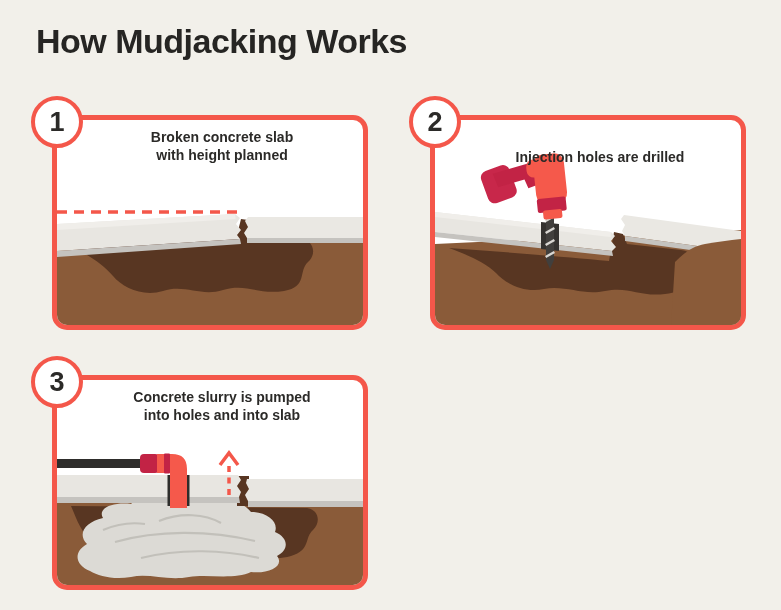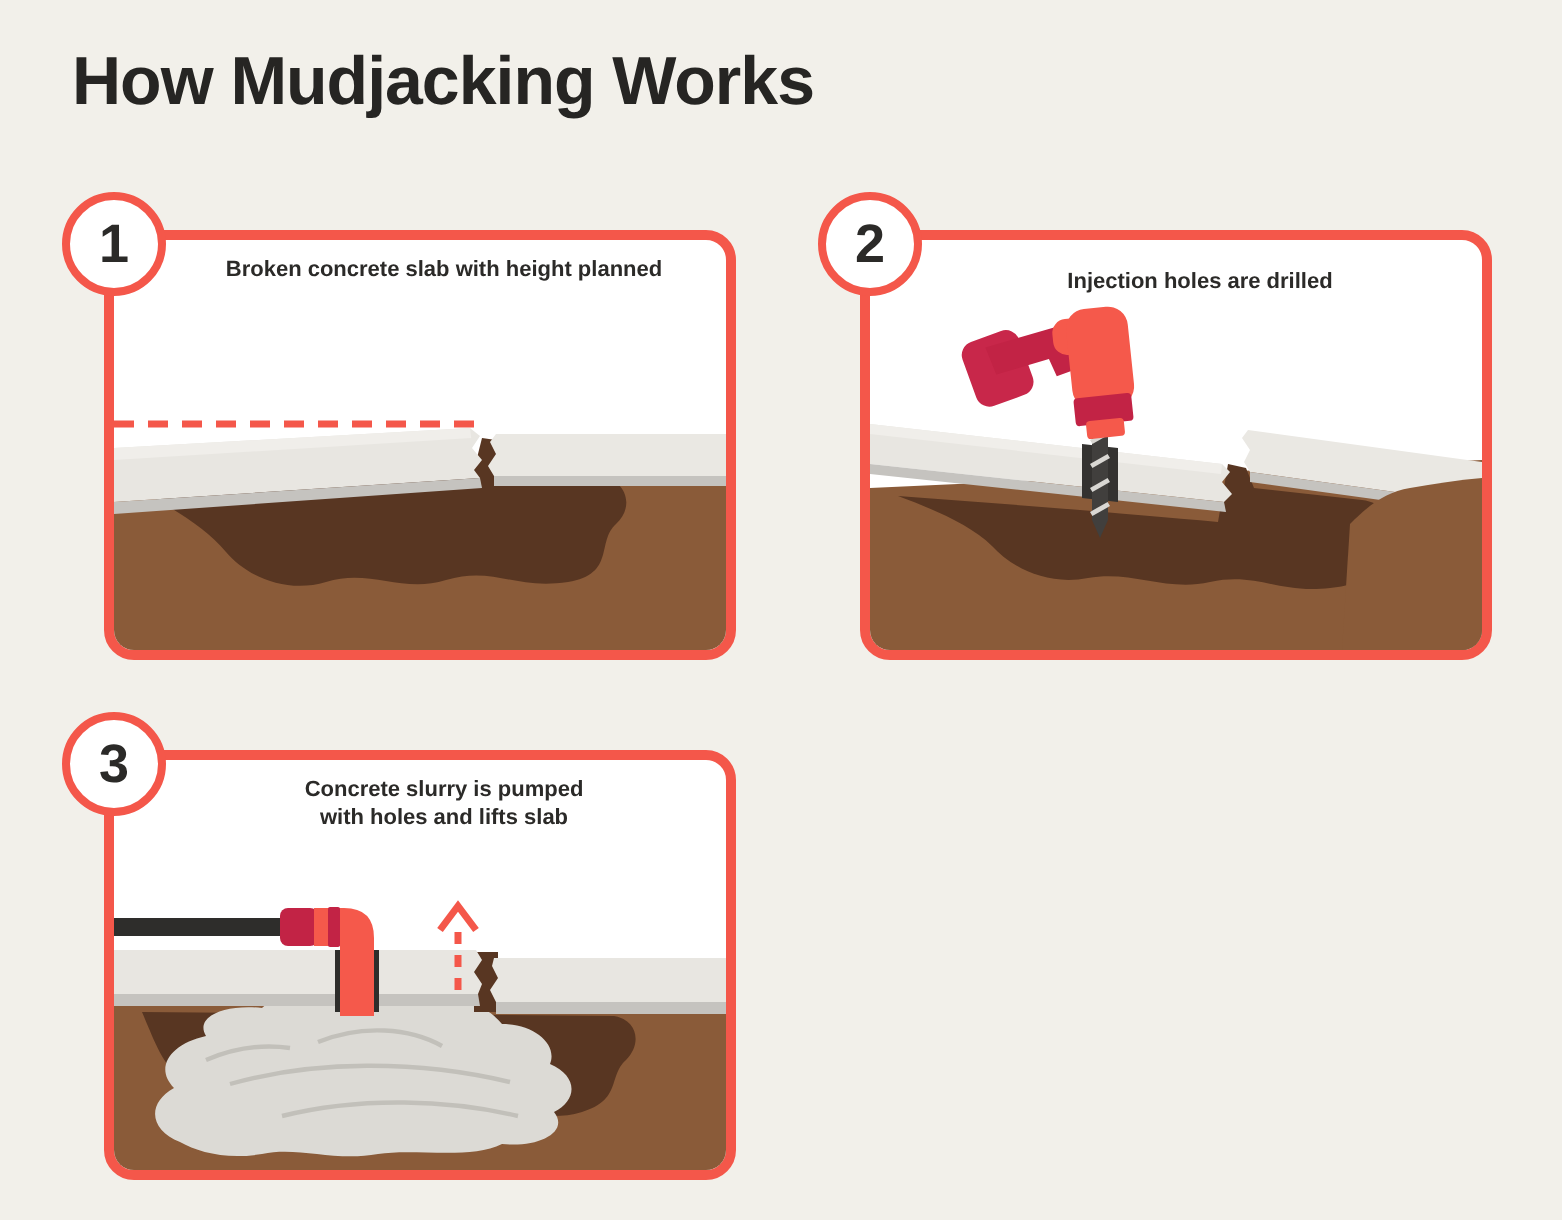--- a/index.html
+++ b/index.html
@@ -30,26 +30,26 @@
     background:#ffffff;
     border:4px solid #f4574a;
     border-radius:50%;
     display:flex;align-items:center;justify-content:center;
     font-size:27px;font-weight:700;color:#2b2a28;
     z-index:3;
   }
   .caption{
     position:absolute;left:32px;right:8px;top:8px;
     text-align:center;
-    font-size:11px;font-weight:700;line-height:1.3;
+    font-size:14px;font-weight:700;line-height:1.3;
     color:#2b2a28;
     text-wrap:balance;
     z-index:2;
   }
-  .caption.single{top:14px;white-space:nowrap;}
+  .caption.single{top:28px;white-space:nowrap;}
   .art{position:absolute;left:0;top:0;width:306px;height:205px;display:block;}
 </style>
 </head>
 <body>
 
 <div class="canvas">
 
   <h1 class="title">How Mudjacking Works</h1>
 
   <div class="cell" style="left:52px;top:115px;">
@@ -154,19 +154,19 @@
         <path d="M100,74 L115,74 Q130,74 130,89 L130,128 L113,128 L113,93 L100,93 Z" fill="#f5594b"></path>
         <rect x="107" y="73.5" width="6" height="20" rx="1" fill="#c22345"></rect>
         <rect x="110.5" y="95" width="2.5" height="31" fill="#2e2d2b"></rect>
         <rect x="130" y="95" width="2.5" height="31" fill="#2e2d2b"></rect>
 
         <g stroke="#f4574a" stroke-width="3.5" fill="none">
           <line x1="172" y1="86" x2="172" y2="120" stroke-dasharray="6 5.5"></line>
           <path d="M163,85 L172,73 L181,85"></path>
         </g>
       </svg>
-      <div class="caption">Concrete slurry is pumped with holes and lifts slab</div>
+      <div class="caption">Concrete slurry is pumped into holes and into slab</div>
     </div>
     <div class="badge">3</div>
   </div>
 
 
 </div>
 
 </body></html>

